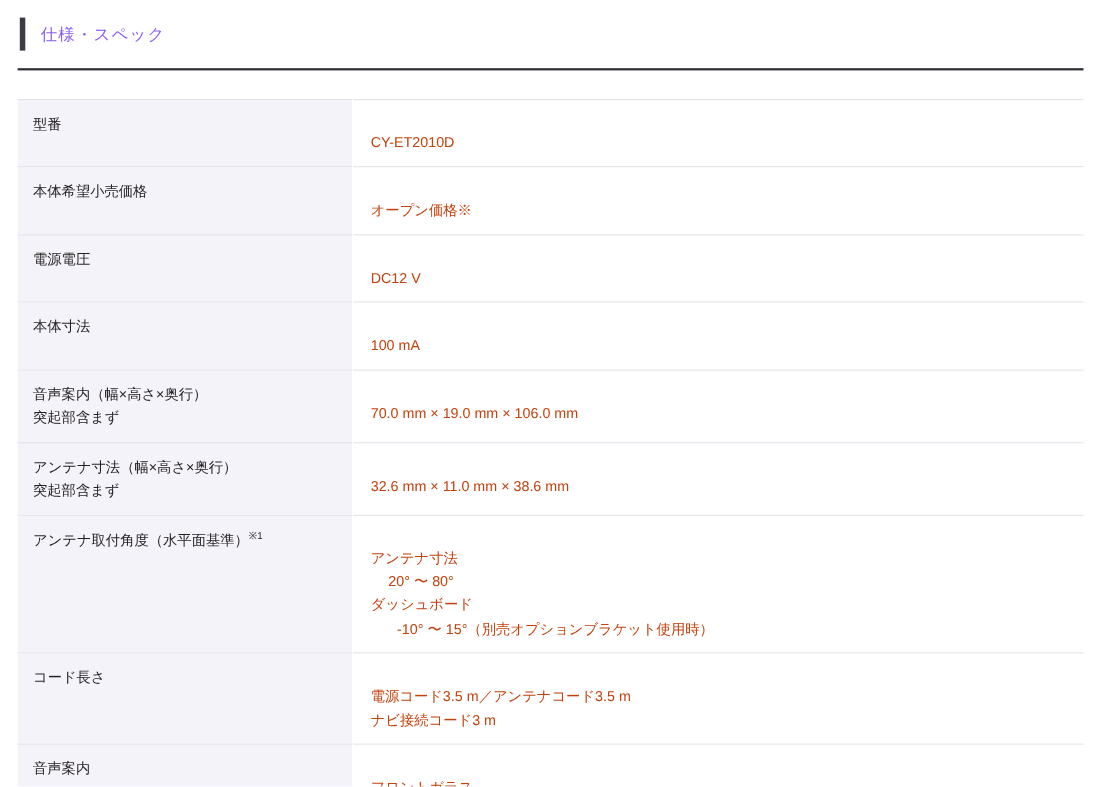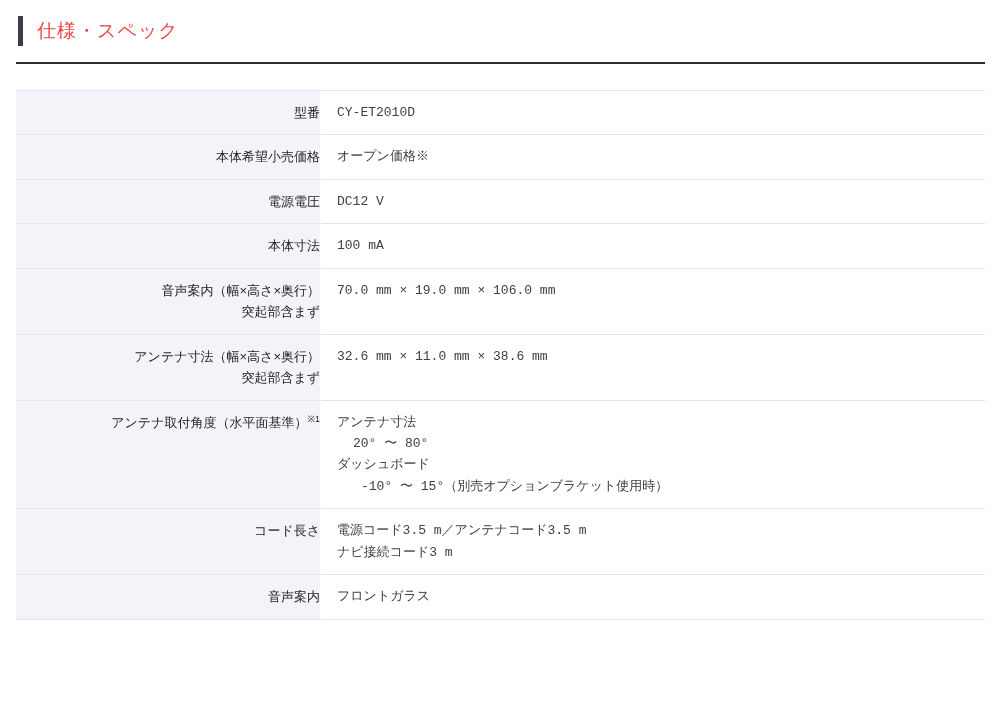--- a/index.html
+++ b/index.html
@@ -30,58 +30,57 @@
     padding-left: 2px;
   }
   .header-bar {
     width: 5px;
     height: 30px;
     background: #3c3c46;
     margin-right: 14px;
     flex: 0 0 auto;
   }
   .header-title {
-    font-size: 19px;
+    font-size: 15px;
     letter-spacing: 1px;
-    color: #ef4444;
+    color: #8b5cf6;
     font-weight: 400;
   }
   
   .spec-table {
     width: 969px;
     border-collapse: collapse;
     margin-top: 26px;
     table-layout: fixed;
   }
   .spec-table tr {
     border-bottom: 1px solid #e3e3ea;
   }
   .spec-table tr:first-child {
     border-top: 1px solid #e3e3ea;
   }
   .spec-table th {
     width: 290px;
     background: #f4f3f9;
-    text-align: right;
+    text-align: left;
     font-weight: 400;
     font-size: 13px;
     color: #231f20;
     padding: 11px 0 11px 14px;
     vertical-align: top;
     line-height: 1.65;
     border-right: 1px solid #ffffff;
   }
   .spec-table td {
-    padding: 11px 0 11px 16px;
+    padding: 28px 0 11px 16px;
     font-size: 13px;
-    color: #404040;
+    color: #c2410c;
     vertical-align: top;
     line-height: 1.65;
     background: #ffffff;
-    font-family: Liberation Mono, monospace;
   }
   .cell-line { display: block; }
   .indent-1 { padding-left: 16px; }
   .indent-2 { padding-left: 24px; }
   sup.note {
     font-size: 9px;
     vertical-align: super;
     line-height: 0;
   }
 </style>

